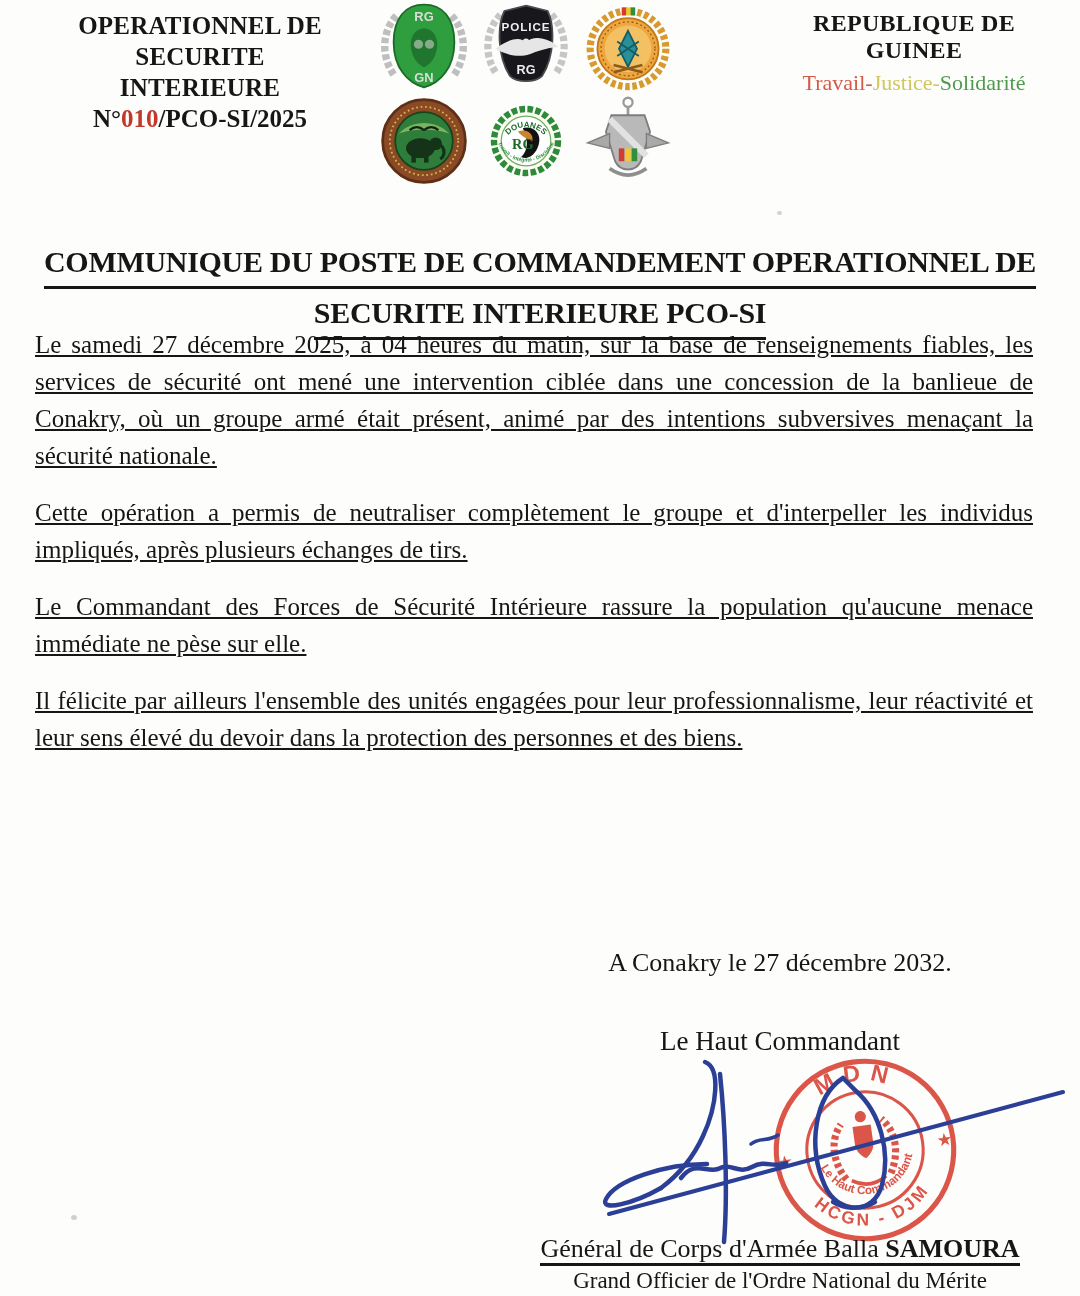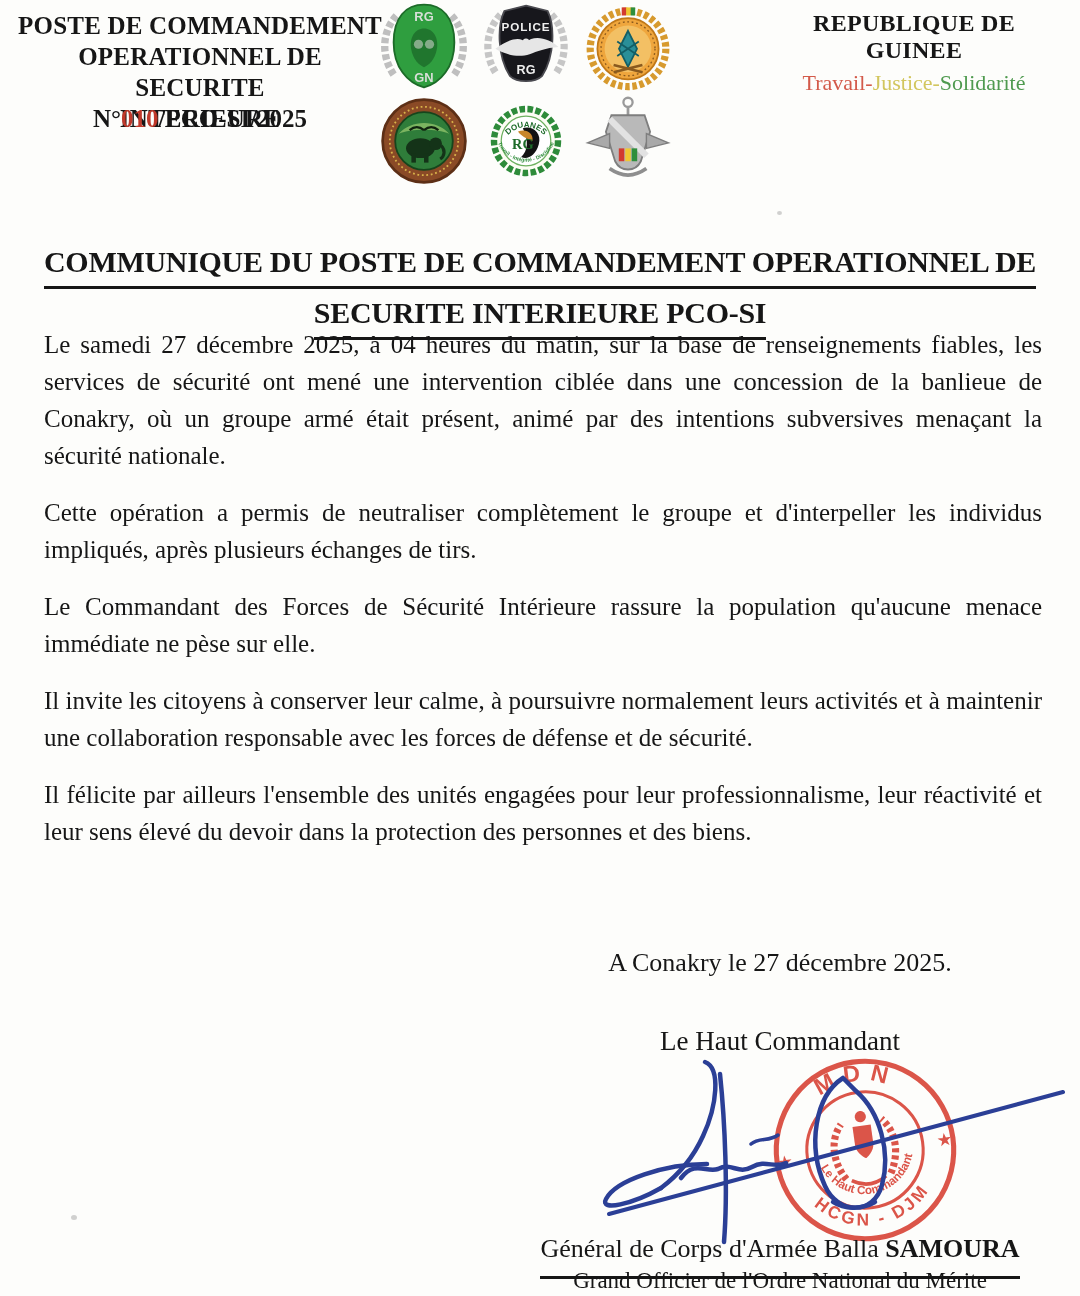--- a/index.html
+++ b/index.html
@@ -21,46 +21,45 @@
   .motto .m2{color:var(--motto-yellow,#d2c65e);}
   .motto .m3{color:var(--motto-green,#4f9a4f);}
   .badges{position:absolute;left:373px;top:0;width:306px;display:grid;
     grid-template-columns:repeat(3,102px);grid-auto-rows:94px;justify-items:center;align-items:center;}
   .badges svg{display:block;}
   
   .doc-title{position:absolute;left:40px;top:238px;width:1000px;text-align:center;
     font-weight:bold;font-size:30px;line-height:47px;letter-spacing:-.3px;}
   .doc-title .tline{display:inline-block;border-bottom:3px solid #161616;padding-bottom:1px;}
   
-  .body-text{position:absolute;left:44px;top:326px;width:998px;
-    font-size:25px;line-height:37px;text-align:justify;}
+  .body-text{position:absolute;left:35px;top:326px;width:998px;
+    font-size:25px;line-height:37px;text-align:justify;text-decoration:underline;}
   .body-text p{margin:0 0 20px 0;}
   
   .close-col{position:absolute;left:500px;width:560px;text-align:center;}
   .place-date{top:948px;font-size:26px;}
   .sig-title{top:1026px;font-size:27px;}
   .sig-name{top:1234px;font-size:26px;white-space:nowrap;}
-  .sig-name .uline{border-bottom:3px solid #161616;padding-bottom:13px;}
+  .sig-name .uline{border-bottom:3px solid #161616;padding-bottom:0;}
   .sig-name b{font-weight:bold;}
   .sig-honor{top:1268px;font-size:23px;}
   
   .stamp{position:absolute;left:763px;top:1048px;width:204px;height:204px;
     transform:rotate(-8deg);opacity:.92;}
   .stamp text{font-family:"Liberation Sans",sans-serif;font-weight:bold;}
   .signature{position:absolute;left:585px;top:1052px;width:480px;height:205px;
     pointer-events:none;z-index:5;}
   .speck{position:absolute;border-radius:50%;background:#9a9a9a;opacity:.45;}
 </style>
 </head>
 <body>
 
 <div class="page">
 
   <div class="hdr-left">
-    <div>POSTE DE COMMANDEMENT</div>
     <div>OPERATIONNEL DE SECURITE</div>
     <div>INTERIEURE</div>
   </div>
   <div class="hdr-ref"><span>N°</span><span class="num">010</span><span>/PCO-SI/2025</span></div>
 
   <div class="hdr-right">
     <div class="country">REPUBLIQUE DE GUINEE</div>
     <div class="motto"><span class="m1">Travail-</span><span class="m2">Justice-</span><span class="m3">Solidarité</span></div>
   </div>
 
@@ -143,25 +142,24 @@
 
   <div class="doc-title">
     <span class="tline">COMMUNIQUE DU POSTE DE COMMANDEMENT OPERATIONNEL DE</span><br>
     <span class="tline">SECURITE INTERIEURE PCO-SI</span>
   </div>
 
   <div class="body-text">
     <p>Le samedi 27 décembre 2025, à 04 heures du matin, sur la base de renseignements fiables, les services de sécurité ont mené une intervention ciblée dans une concession de la banlieue de Conakry, où un groupe armé était présent, animé par des intentions subversives menaçant la sécurité nationale.</p>
     <p>Cette opération a permis de neutraliser complètement le groupe et d'interpeller les individus impliqués, après plusieurs échanges de tirs.</p>
     <p>Le Commandant des Forces de Sécurité Intérieure rassure la population qu'aucune menace immédiate ne pèse sur elle.</p>
-    <p>Il invite les citoyens à conserver leur calme, à poursuivre normalement leurs activités et à maintenir une collaboration responsable avec les forces de défense et de sécurité.</p>
     <p>Il félicite par ailleurs l'ensemble des unités engagées pour leur professionnalisme, leur réactivité et leur sens élevé du devoir dans la protection des personnes et des biens.</p>
   </div>
 
-  <div class="close-col place-date">A Conakry le 27 décembre 2025.</div>
+  <div class="close-col place-date">A Conakry le 27 décembre 2032.</div>
   <div class="close-col sig-title">Le Haut Commandant</div>
 
   <svg class="stamp" viewBox="0 0 200 200">
     <defs>
       <path id="arcTop" d="M 32,100 A 68,68 0 0 1 168,100"></path>
       <path id="arcBot" d="M 26,100 A 74,74 0 0 0 174,100"></path>
       <path id="arcMid" d="M 55,112 A 48,48 0 0 0 145,112"></path>
     </defs>
     <circle cx="100" cy="100" r="87" fill="none" stroke="var(--stamp-red,#d9473a)" stroke-width="5"></circle>
     <circle cx="100" cy="100" r="57" fill="none" stroke="var(--stamp-red,#d9473a)" stroke-width="3"></circle>

